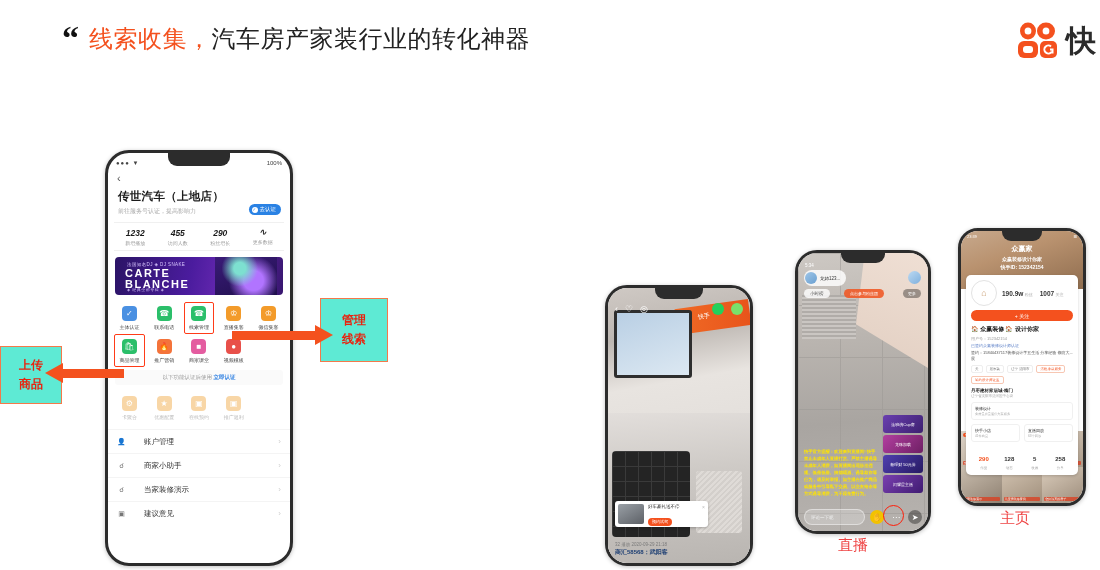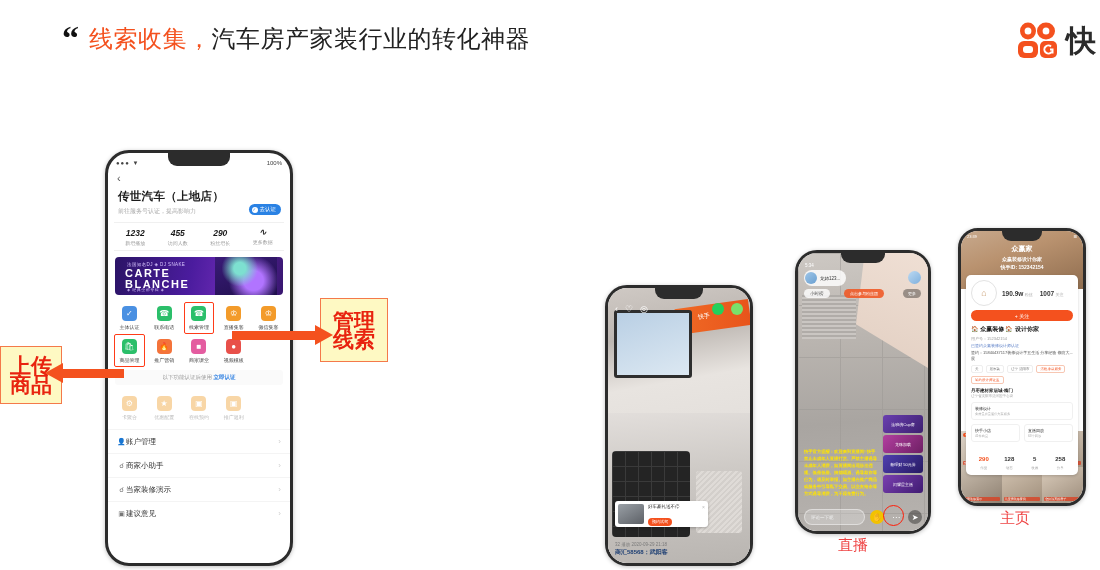--- a/index.html
+++ b/index.html
@@ -74,27 +74,27 @@
   .cell.dim .ic{opacity:.45;}
   .cell.dim .lb{color:#bdbdbd;}
   .hl-box{position:absolute;border:1.6px solid #ff3b18;border-radius:2px;pointer-events:none;}
 
   .auth-strip{margin:2px 7px 0;background:#fafafa;border-radius:3px;padding:4px 0;
     text-align:center;font-size:5.5px;color:#9a9a9a;}
   .auth-strip b{color:#2a7de1;}
 
   .menu-list{margin-top:4px;}
   .menu-item{height:23px;display:flex;align-items:center;padding:0 9px;
-    border-top:1px solid #f4f4f4;font-size:7.5px;color:#333;gap:0;}
+    border-top:1px solid #f4f4f4;font-size:7.5px;color:#333;gap:18px;}
   .menu-item .mi{width:9px;height:9px;color:#777;font-size:7px;display:flex;align-items:center;justify-content:center;}
   .menu-item .chev{margin-left:auto;color:#cfcfcf;font-size:8px;}
 
   
-  .anno{position:absolute;border:1.5px solid #f4794a;background:#fef9c3;
-    color:#e8230f;font-weight:bold;font-size:21px;line-height:19px;text-align:center;
+  .anno{position:absolute;border:1.5px solid #f4794a;background:#5eead4;
+    color:#e8230f;font-weight:bold;font-size:12px;line-height:19px;text-align:center;
     display:flex;flex-direction:column;align-items:center;justify-content:center;}
   #anno-left{left:0px;top:346px;width:60px;height:56px;text-align:center;}
   #anno-right{left:320px;top:298px;width:66px;height:62px;}
   .arrow{position:absolute;height:9px;background:#f4511e;}
   .arrow::after{content:"";position:absolute;top:-6px;width:0;height:0;
     border-top:10.5px solid transparent;border-bottom:10.5px solid transparent;}
   #arrow-left{left:62px;top:369px;width:62px;}
   #arrow-left::after{left:-17px;border-right:18px solid #f4511e;}
   #arrow-right{left:232px;top:331px;width:84px;}
   #arrow-right::after{right:-17px;border-left:18px solid #f4511e;}

